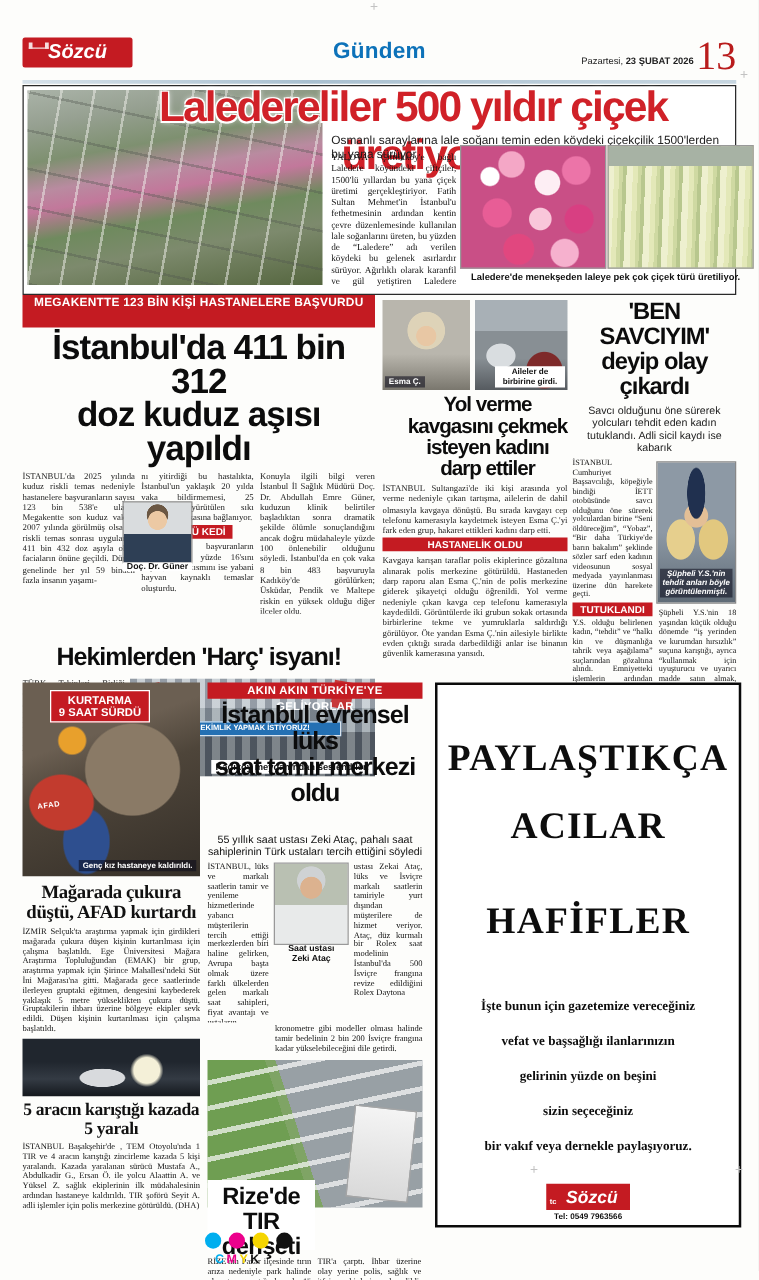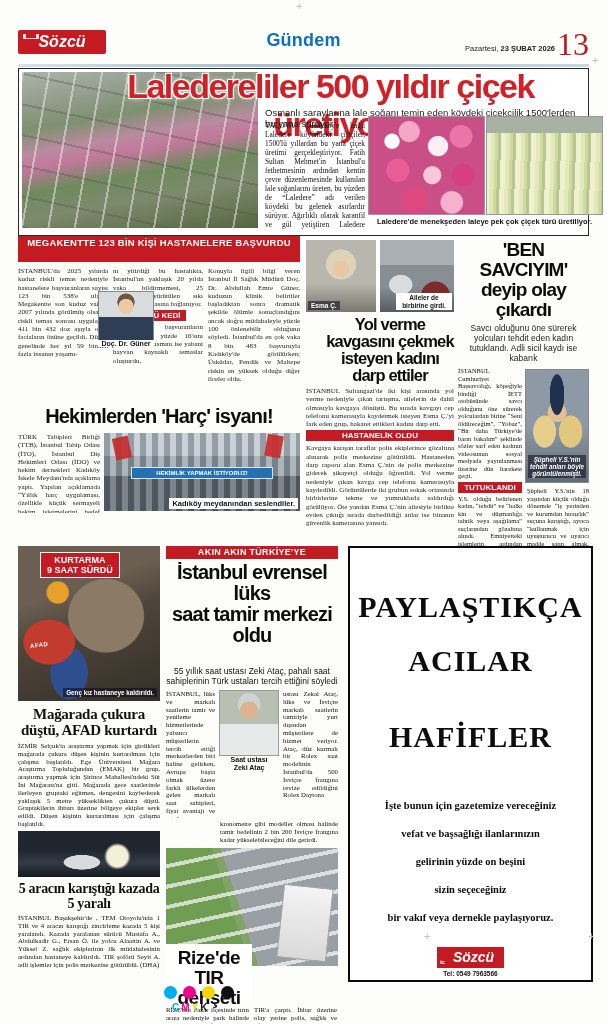--- a/index.html
+++ b/index.html
@@ -229,20 +229,24 @@
     <div class="lead-hl hl">Laledereliler 500 yıldır çiçek üretiyor</div>
     <div class="lead-deck">Osmanlı saraylarına lale soğanı temin eden köydeki çiçekçilik 1500'lerden bu yana sürüyor</div>
     <div class="lead-body">YALOVA Çiftlikköy'e bağlı Laledere köyündeki çiftçiler, 1500'lü yıllardan bu yana çiçek üretimi gerçekleştiriyor. Fatih Sultan Mehmet'in İstanbul'u fethetmesinin ardından kentin çevre düzenlemesinde kullanılan lale soğanlarını üreten, bu yüzden de “Laledere” adı verilen köydeki bu gelenek asırlardır sürüyor. Ağırlıklı olarak karanfil ve gül yetiştiren Laledere köyünün sakinleri, kesme çiçekleri Türkiye'nin dört bir yanına gönderiyor. Çiçek yetiştiriciliği 1000 dönüm üzerindeki arazide yapılıyor. (AA)</div>
     <div class="lead-pink"></div>
     <div class="lead-tulip"></div>
     <div class="lead-cap">Laledere'de menekşeden laleye pek çok çiçek türü üretiliyor.</div>
   </div>
 
   <div class="abs rabies">
     <div class="kicker">MEGAKENTTE 123 BİN KİŞİ HASTANELERE BAŞVURDU</div>
+    <div class="hl rabies-hl">
+      <div>İstanbul'da 411 bin 312</div>
+      <div>doz kuduz aşısı yapıldı</div>
+    </div>
     <div class="rabies-cols">
       <div class="col body-txt">İSTANBUL'da 2025 yılında kuduz riskli temas nedeniyle hastanelere başvuranların sayısı 123 bin 538'e ulaştı. Megakentte son kuduz vakası 2007 yılında görülmüş olsa da riskli temas sonrası uygulanan 411 bin 432 doz aşıyla olası faciaların önüne geçildi. Dünya genelinde her yıl 59 binden fazla insanın yaşamı-</div>
       <div class="col body-txt">
         <span>nı yitirdiği bu hastalıkta, İstanbul'un yaklaşık 20 yılda vaka bildirmemesi, 25 merkezde yürütülen sıkı aşılama politikasına bağlanıyor.</span>
         <div class="badge" style="width:56px;margin:2px auto;">%83'Ü KEDİ</div>
         <span>Hastanelere başvuranların 83'ünü kedi, yüzde 16'sını köpek, kalan kısmını ise yabani hayvan kaynaklı temaslar oluşturdu.</span>
       </div>
       <div class="col body-txt" style="width:92px;">Konuyla ilgili bilgi veren İstanbul İl Sağlık Müdürü Doç. Dr. Abdullah Emre Güner, kuduzun klinik belirtiler başladıktan sonra dramatik şekilde ölümle sonuçlandığını ancak doğru müdahaleyle yüzde 100 önlenebilir olduğunu söyledi. İstanbul'da en çok vaka 8 bin 483 başvuruyla Kadıköy'de görülürken; Üsküdar, Pendik ve Maltepe riskin en yüksek olduğu diğer ilçeler oldu.</div>
       <div class="guner-ph"></div>
       <div class="guner-cap">Doç. Dr. Güner</div>

